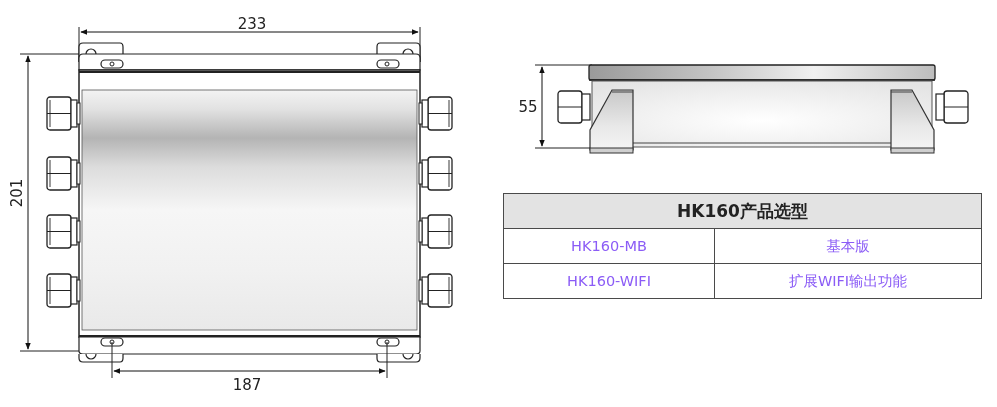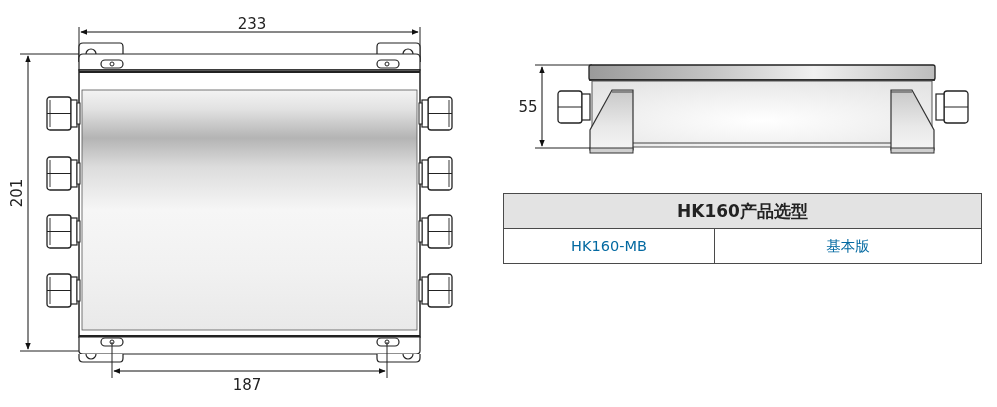--- a/index.html
+++ b/index.html
@@ -4,21 +4,21 @@
 <style>
   html, body { margin: 0; padding: 0; background: #ffffff; }
   body { width: 997px; height: 407px; position: relative; overflow: hidden;
          font-family: "DejaVu Sans", "Liberation Sans", sans-serif; color: #1a1a1a; }
   .drawing { position: absolute; left: 0; top: 0; }
   .dim-text { font-family: "DejaVu Sans", sans-serif; font-size: 15px; fill: #222; }
   table.spec { position: absolute; left: 503px; top: 193px; width: 479px;
                border-collapse: collapse; font-family: "DejaVu Sans", sans-serif; }
   table.spec th, table.spec td { border: 1.5px solid #4a4a4a; text-align: center; }
   table.spec th { background: #e3e3e3; height: 32px; font-size: 17px; font-weight: bold; color: #222; }
-  table.spec td { height: 32px; font-size: 14.5px; color: #0369a1; }
+  table.spec td { height: 32px; font-size: 14.5px; color: #8b5cf6; }
   table.spec td.model { width: 208px; }
 </style>
 </head>
 <body>
 
 <svg class="drawing" width="997" height="407" viewBox="0 0 997 407" xmlns="http://www.w3.org/2000/svg">
   <defs>
     <linearGradient id="bodyGrad" x1="0" y1="0" x2="0" y2="1">
       <stop offset="0" stop-color="#f3f3f3"></stop>
       <stop offset="0.08" stop-color="#e2e2e2"></stop>
@@ -164,14 +164,18 @@
   <thead>
     <tr>
       <th colspan="2">HK160产品选型</th>
     </tr>
   </thead>
   <tbody>
     <tr>
       <td class="model">HK160-MB</td>
       <td>基本版</td>
     </tr>
+    <tr>
+      <td class="model">HK160-WIFI</td>
+      <td>扩展WIFI输出功能</td>
+    </tr>
   </tbody>
 </table>
 
 </body></html>

